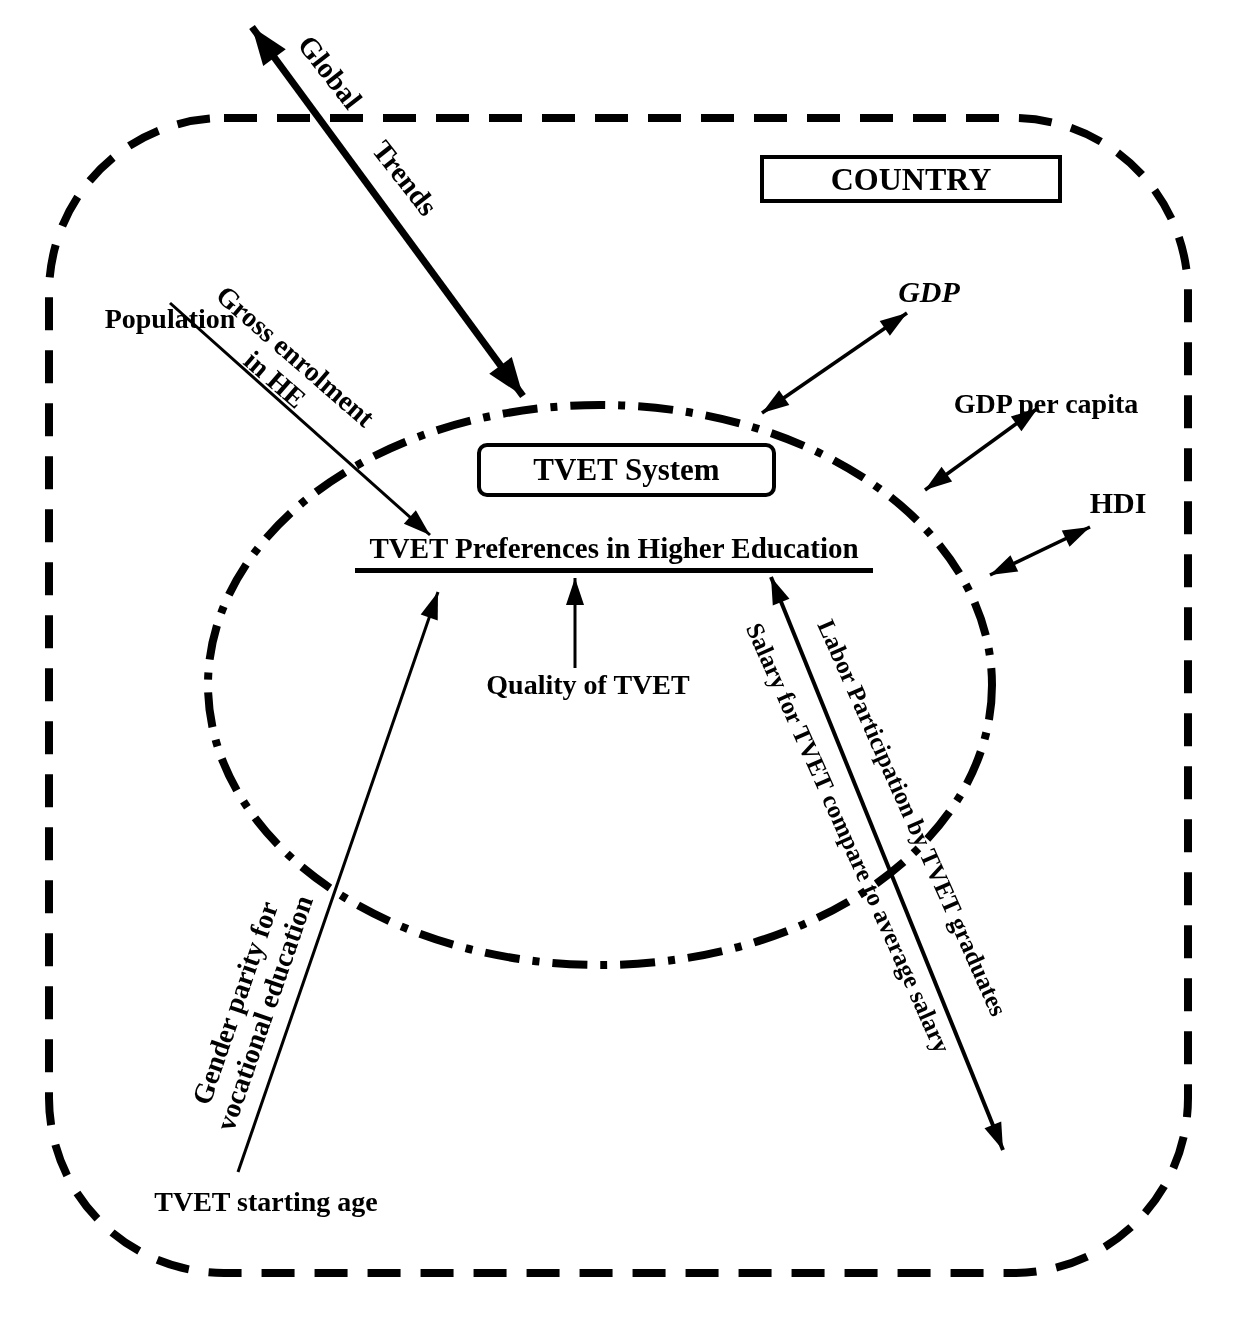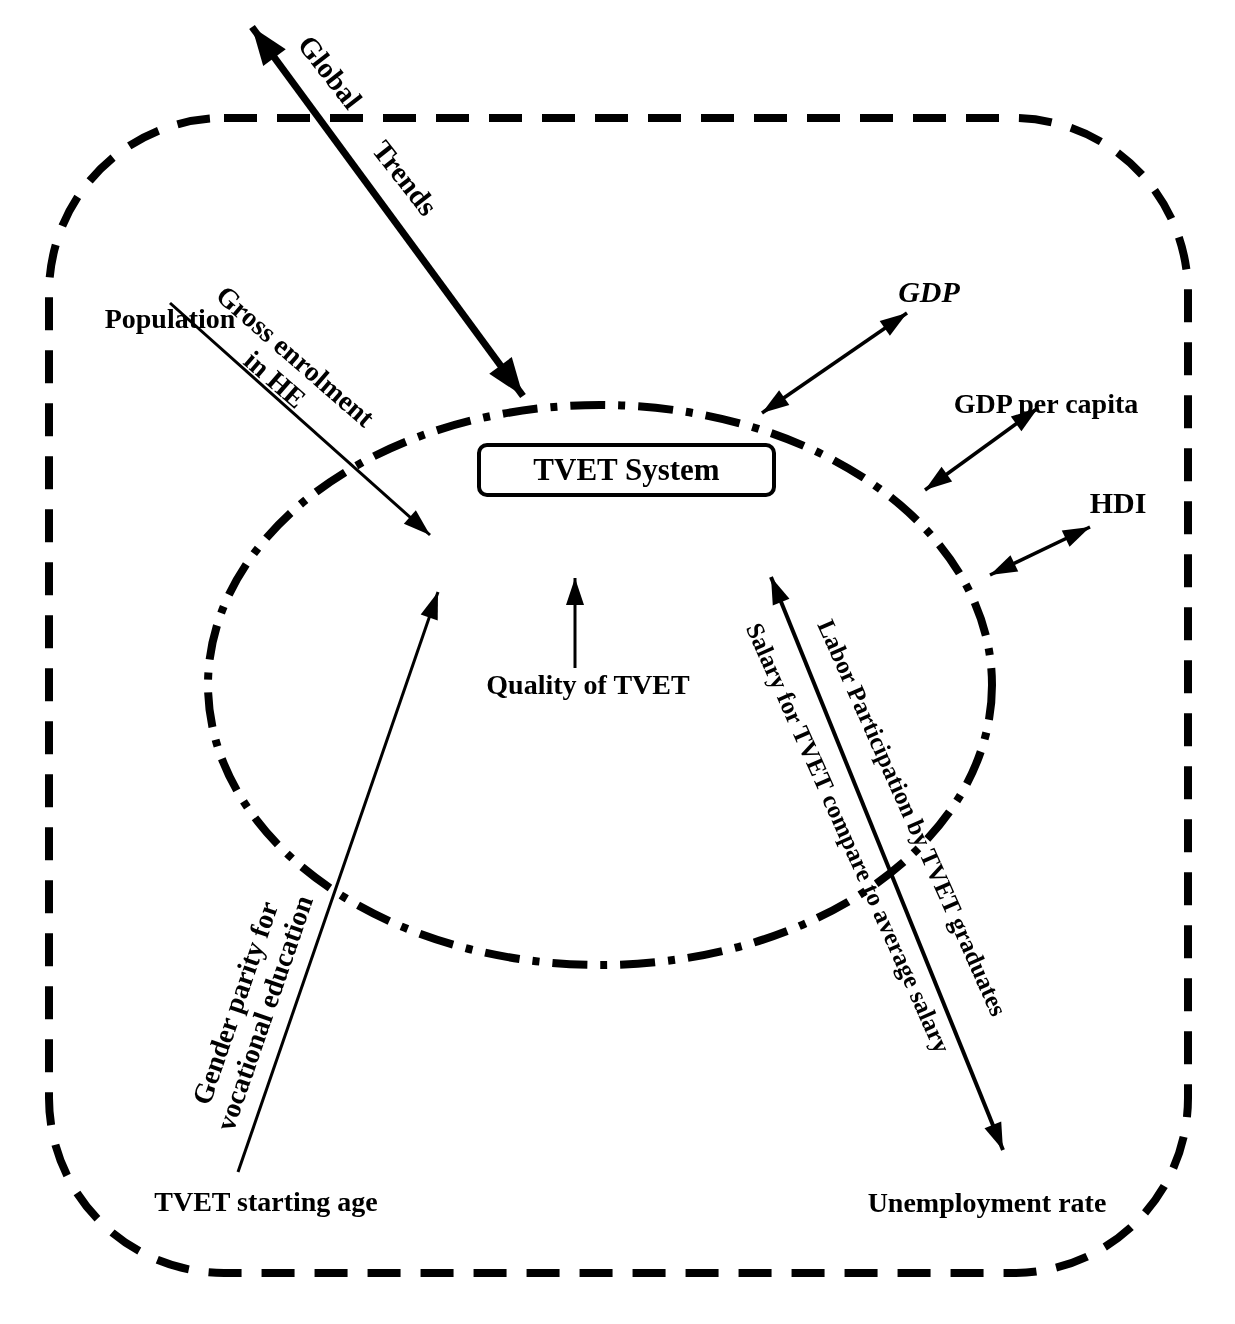--- a/index.html
+++ b/index.html
@@ -65,33 +65,37 @@
     <line x1="252" y1="27" x2="523" y2="396" stroke="#000" stroke-width="7" marker-start="url(#ahb)" marker-end="url(#ahb)"></line>
     <line x1="170" y1="303" x2="430" y2="535" stroke="#000" stroke-width="3" marker-end="url(#ah)"></line>
     <line x1="762" y1="413" x2="907" y2="313" stroke="#000" stroke-width="3.5" marker-start="url(#ah)" marker-end="url(#ah)"></line>
     <line x1="925" y1="490" x2="1038" y2="408" stroke="#000" stroke-width="3.5" marker-start="url(#ah)" marker-end="url(#ah)"></line>
     <line x1="990" y1="575" x2="1090" y2="527" stroke="#000" stroke-width="3.5" marker-start="url(#ah)" marker-end="url(#ah)"></line>
     <line x1="575" y1="668" x2="575" y2="578" stroke="#000" stroke-width="3" marker-end="url(#ah)"></line>
     <line x1="238" y1="1172" x2="438" y2="592" stroke="#000" stroke-width="3" marker-end="url(#ah)"></line>
     <line x1="771" y1="577" x2="1003" y2="1150" stroke="#000" stroke-width="4" marker-start="url(#ah)" marker-end="url(#ah)"></line>
   </svg>
 
+  <div id="country-box" class="box">
+    <span>COUNTRY</span>
+  </div>
   <div id="tvet-box" class="box">
     <span>TVET System</span>
   </div>
 
+  <div id="center-title">TVET Preferences in Higher Education</div>
 
   <div class="lbl fs28" style="left:170px;top:275px;margin-top:44px;">Population</div>
   <div class="lbl fs30" style="left:929px;top:292px;font-style:italic;">GDP</div>
   <div class="lbl fs28" style="left:1046px;top:388px;margin-top:16px;">GDP per capita</div>
   <div class="lbl fs30" style="left:1106px;top:503px;margin-left:12px;">HDI</div>
   <div class="lbl fs28" style="left:588px;top:685px;">Quality of TVET</div>
   <div class="lbl fs28" style="left:266px;top:1202px;">TVET starting age</div>
   <div class="lbl fs28" style="left:987px;top:1203px;">
-    <span>Unemployment rate</span><br>
+    <br>
   </div>
 
   <div class="lbl fs28 rot52" style="left:330px;top:72px;font-size:29px;">Global</div>
   <div class="lbl fs28 rot52" style="left:405px;top:178px;font-size:29px;">Trends</div>
   <div class="lbl fs28 rot41" style="left:285px;top:368px;">
     <span>Gross enrolment</span><br>
     <span>in HE</span>
   </div>
   <div class="lbl fs28 rotm71" style="left:250px;top:1008px;">
     <span>Gender parity for</span><br>

